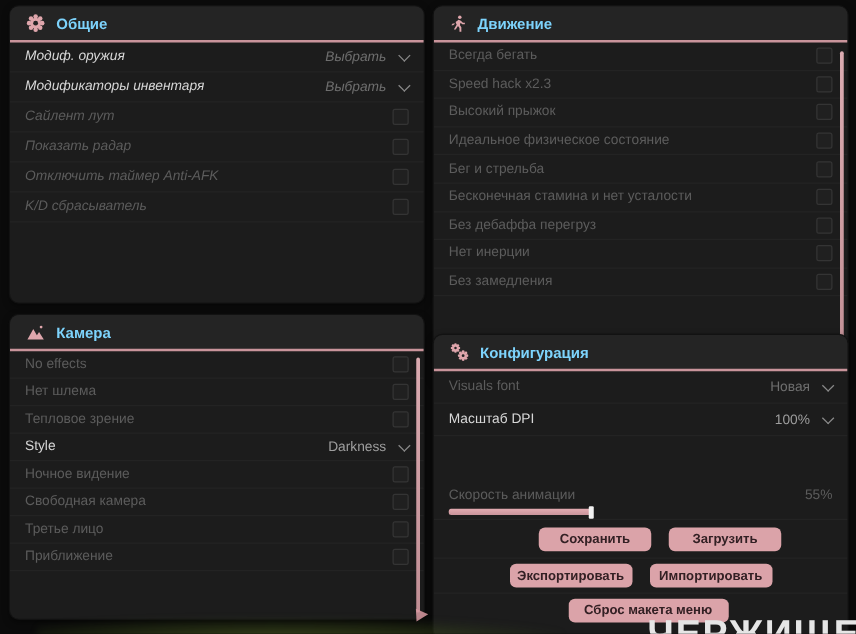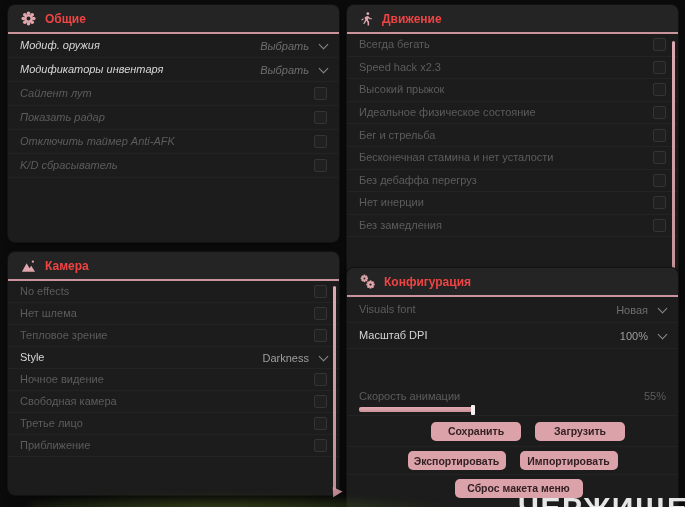--- a/index.html
+++ b/index.html
@@ -29,21 +29,21 @@
     overflow:hidden;
   }
   .p-general{left:8px;top:5px;width:331px;height:237px;}
   .p-movement{left:347px;top:5px;width:331px;height:300px;}
   .p-camera{left:8px;top:252px;width:331px;height:243px;}
   .p-config{left:347px;top:268px;width:331px;height:243px;}
   .panel-header{
     height:27px;background:#242424;display:flex;align-items:center;gap:9px;
     padding:0 13px;border-bottom:2px solid #c9949b;
   }
-  .panel-title{color:#ef4444;font-size:12px;font-weight:bold;text-align:right;}
+  .panel-title{color:#7dd3fc;font-size:12px;font-weight:bold;text-align:right;}
   .hicon{display:flex;align-items:center;}
   .row{
     display:flex;align-items:center;justify-content:space-between;
     padding:0 12px;border-bottom:1px solid #232323;box-sizing:border-box;
   }
   .row.h24{height:24px;font-style:italic;}
   .row.h22{height:22.6px;}
   .row.h22c{height:22px;}
   .row.h26{height:26px;}
   .lbl{font-size:11px;line-height:1;}

